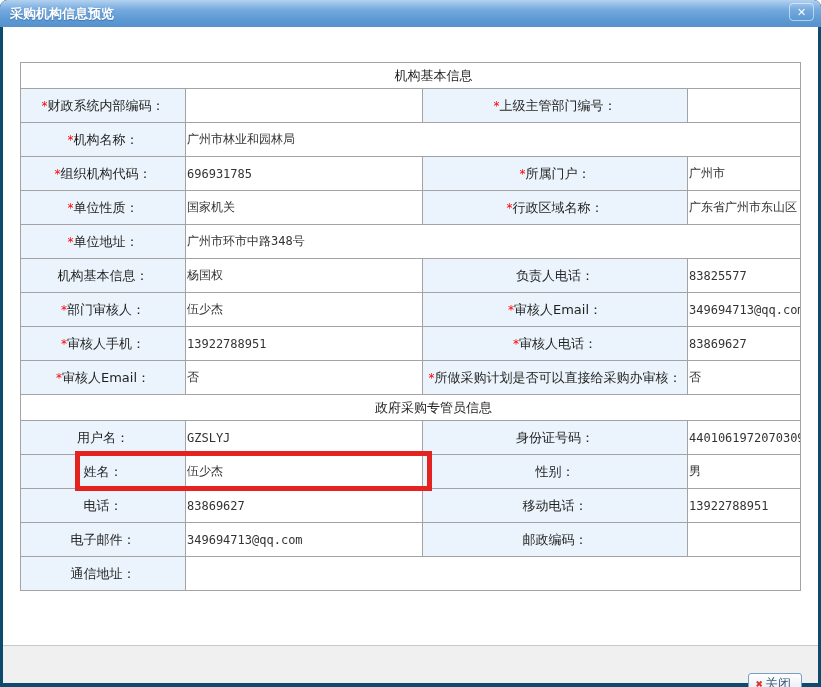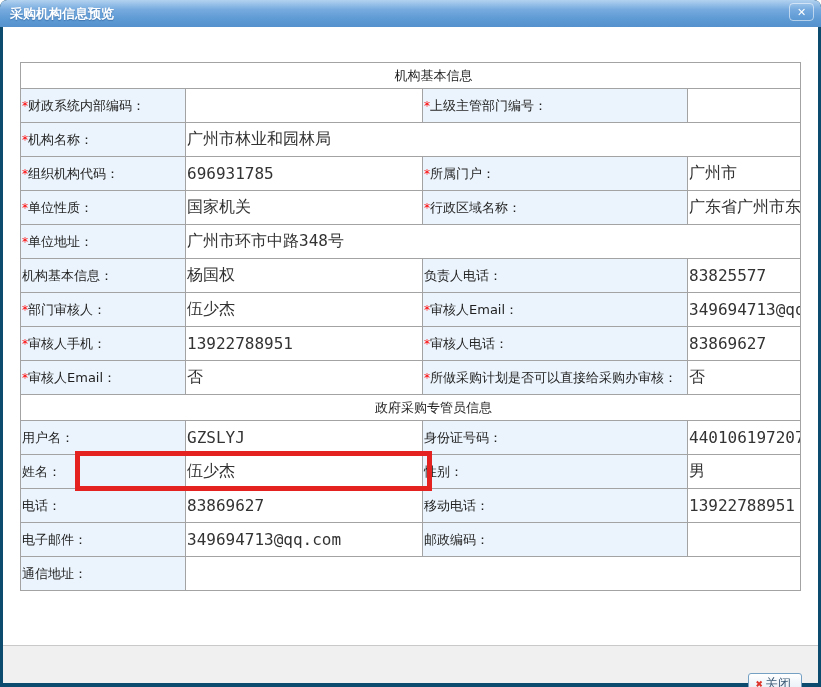--- a/index.html
+++ b/index.html
@@ -35,25 +35,25 @@
   table.info {
     margin: 35px 0 0 17px; width: 780px;
     border-collapse: collapse; table-layout: fixed;
   }
   table.info td { border: 1px solid #a3a3a3; overflow: hidden; white-space: nowrap; }
   td.section {
     height: 26px; text-align: center; background: #ffffff;
     font-size: 13px; color: #1f1f1f; padding-left: 47px;
   }
   td.lbl {
-    height: 34px; background: #ebf4fc; text-align: left;
+    height: 34px; background: #ebf4fc; text-align: center;
     font-size: 13px; color: #1f1f1f;
   }
   td.val {
-    background: #ffffff; font-size: 16px; color: #333333;
+    background: #ffffff; font-size: 12px; color: #333333;
     font-family: "DejaVu Sans Mono", "DejaVu Sans", monospace;
   }
   .req { color: #ff0000; font-size: 12px; }
   .footer {
     position: absolute; left: 3px; right: 3px; bottom: 4px; height: 38px;
     background: #f0f0f0; border-top: 1px solid #c9c9c9;
   }
   .btn-close {
     position: absolute; right: 16px; top: 7px; height: 24px;
     padding: 0 10px 0 7px; cursor: pointer;

